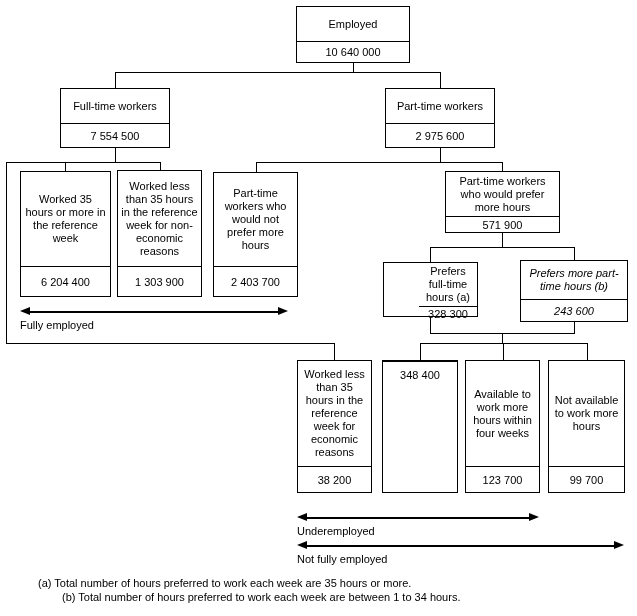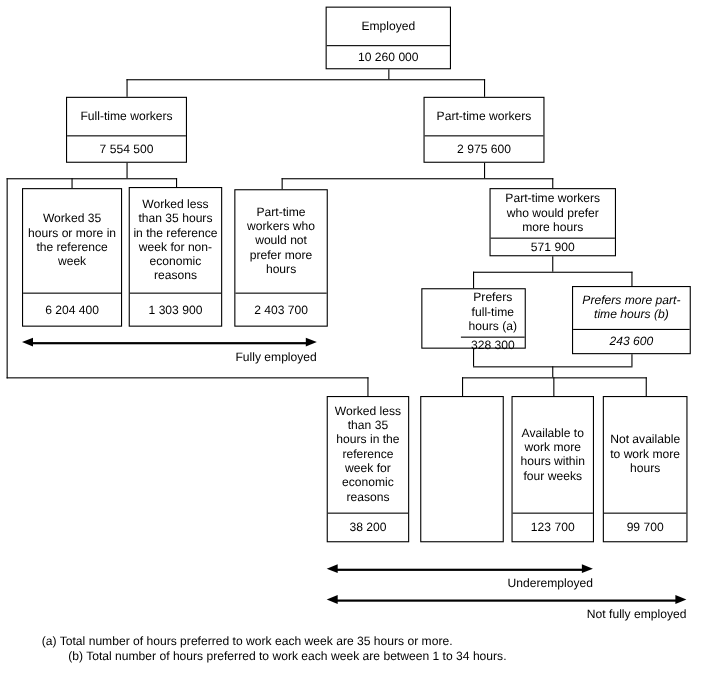--- a/index.html
+++ b/index.html
@@ -28,31 +28,31 @@
   .arrow .head-left {
     position:absolute; left:0; top:0; width:0; height:0;
     border-top:4.5px solid transparent; border-bottom:4.5px solid transparent;
     border-right:10px solid #000;
   }
   .arrow .head-right {
     position:absolute; right:0; top:0; width:0; height:0;
     border-top:4.5px solid transparent; border-bottom:4.5px solid transparent;
     border-left:10px solid #000;
   }
-  .arrow-label { position:absolute; font-size:11px; text-align:right; }
+  .arrow-label { position:absolute; font-size:11px; text-align:left; }
   .footnote { position:absolute; font-size:11px; }
 </style>
 </head>
 <body>
 
 <div class="canvas">
 
   <div class="node" style="left:296px; top:6px; width:114px; height:57px;">
     <div class="node-label">Employed</div>
-    <div class="node-value" style="height:21px;">10 260 000</div>
+    <div class="node-value" style="height:21px;">10 640 000</div>
   </div>
 
   <div class="node" style="left:60px; top:88px; width:110px; height:60px;">
     <div class="node-label">Full-time workers</div>
     <div class="node-value" style="height:24px;">7 554 500</div>
   </div>
 
   <div class="node" style="left:385px; top:88px; width:110px; height:60px;">
     <div class="node-label">Part-time workers</div>
     <div class="node-value" style="height:24px;">2 975 600</div>
@@ -87,20 +87,21 @@
     <div class="node-label">Prefers more part-time hours (b)</div>
     <div class="node-value" style="height:22px;">243 600</div>
   </div>
 
   <div class="node" style="left:297px; top:360px; width:75px; height:133px;">
     <div class="node-label">Worked less than 35 hours in the reference week for economic reasons</div>
     <div class="node-value" style="height:26px;">38 200</div>
   </div>
 
   <div class="node" style="left:382px; top:360px; width:76px; height:133px;">
+    <div class="node-value" style="height:26px;">348 400</div>
   </div>
 
   <div class="node" style="left:465px; top:360px; width:75px; height:133px;">
     <div class="node-label">Available to work more hours within four weeks</div>
     <div class="node-value" style="height:26px;">123 700</div>
   </div>
 
   <div class="node" style="left:548px; top:360px; width:77px; height:133px;">
     <div class="node-label">Not available to work more hours</div>
     <div class="node-value" style="height:26px;">99 700</div>

